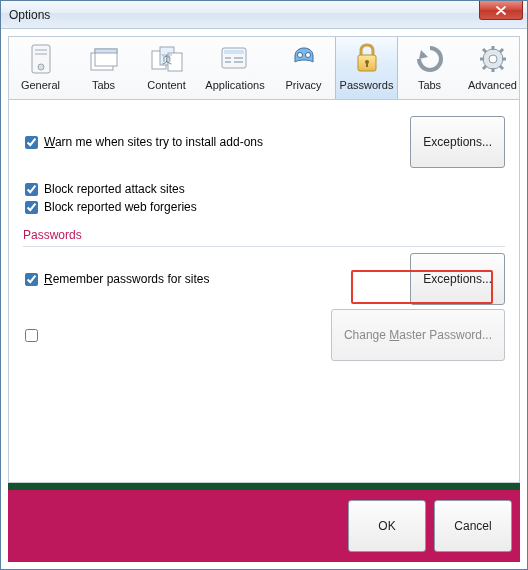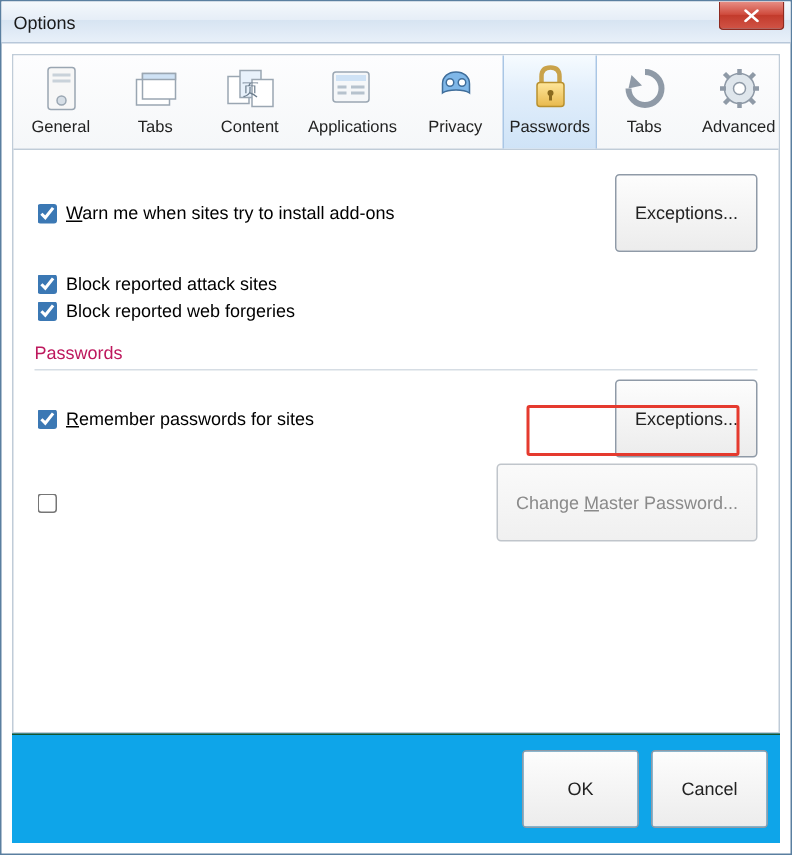--- a/index.html
+++ b/index.html
@@ -137,22 +137,22 @@
     position: absolute;
     border: 2px solid #e53a2e;
     border-radius: 2px;
     pointer-events: none;
   }
   .footer {
     display: flex;
     justify-content: flex-end;
     gap: 8px;
     padding: 10px 8px 10px 8px;
-    background: #0ea5e9;
-    border-top: 1px solid #14532d;
+    background: #be185d;
+    border-top: 7px solid #14532d;
   }
   .footer .winbtn {
     min-width: 78px;
   }
   .u { text-decoration: underline; }
 </style>
 </head>
 <body>
 
 <div class="window">

